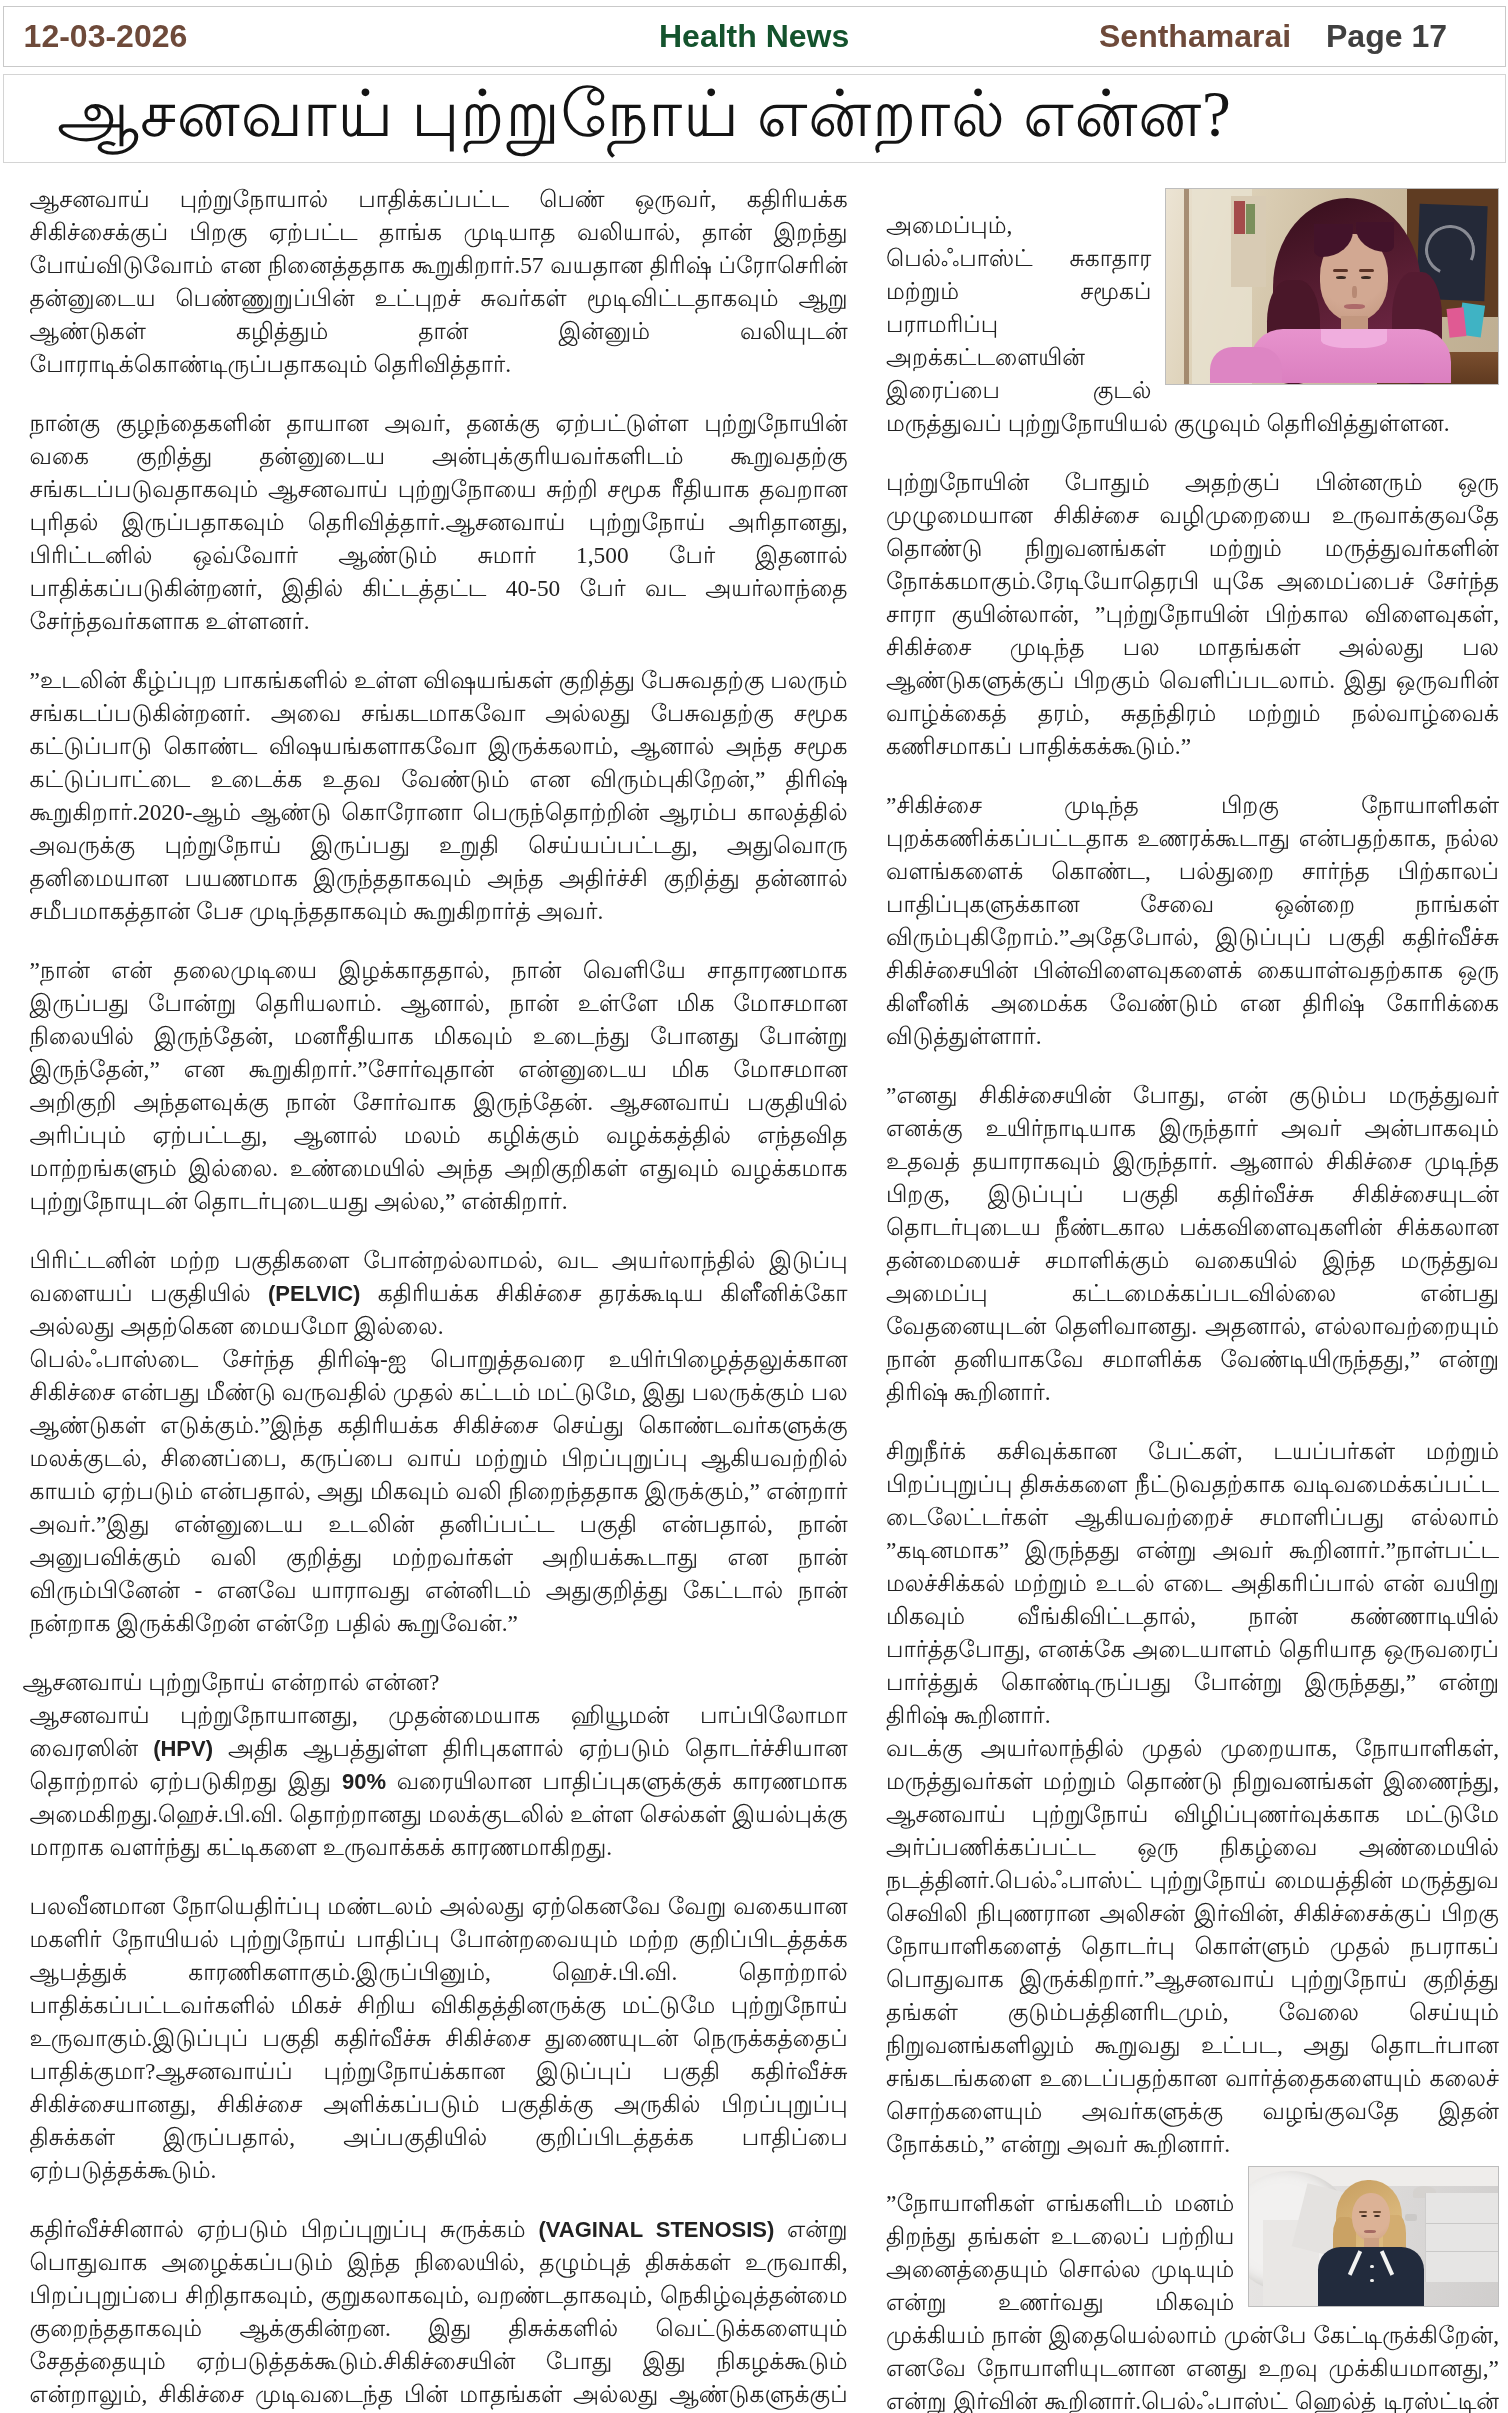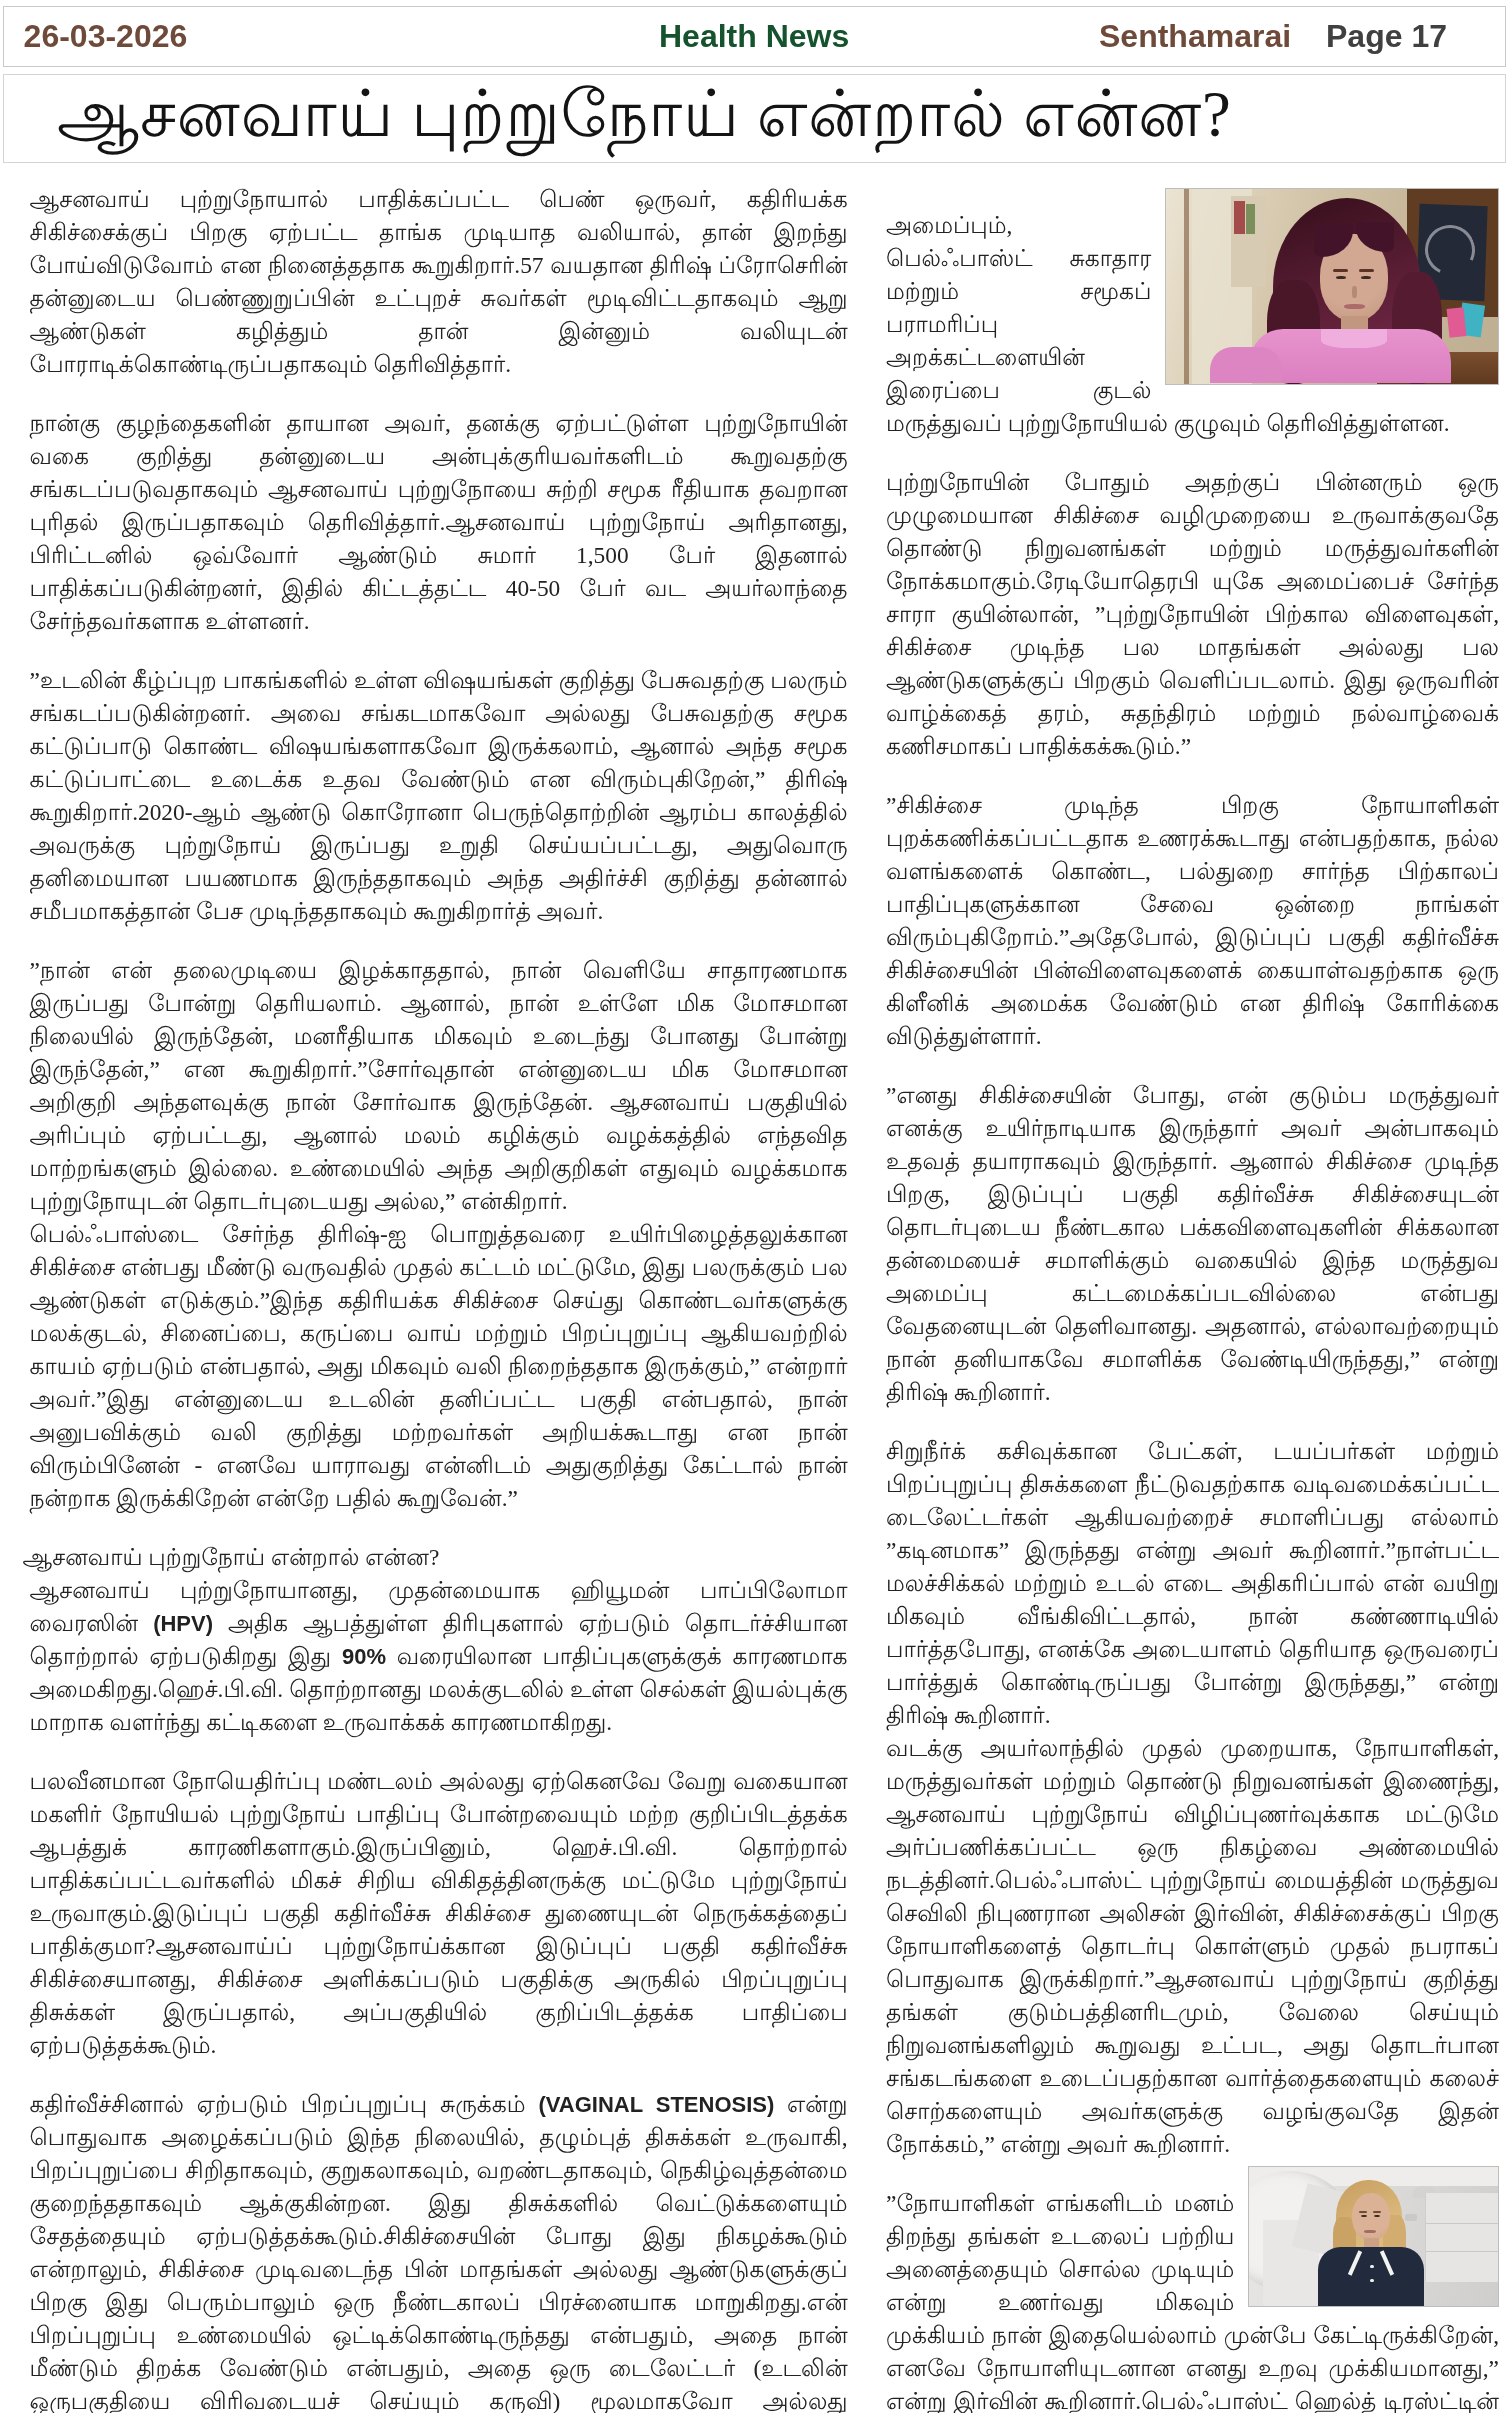--- a/index.html
+++ b/index.html
@@ -94,36 +94,37 @@
   .p2-collar-r{left:136px;top:83px;width:3.8px;height:26px;background:#f3f3f2;transform:rotate(-24deg);}
   .p2-btn1{left:121px;top:98px;width:3.8px;height:3.8px;border-radius:50%;background:#f1f1f0;}
   .p2-btn2{left:121px;top:112px;width:3.8px;height:3.8px;border-radius:50%;background:#f1f1f0;}
 </style>
 </head>
 <body>
 
 <div class="page">
 
   <div class="header-bar">
-    <span class="hitem h-date">26-03-2026</span>
+    <span class="hitem h-date">12-03-2026</span>
     <span class="hitem h-title">Health News</span>
     <span class="hitem h-pub">Senthamarai</span>
     <span class="hitem h-page">Page 17</span>
   </div>
 
   <div class="headline-bar">
     <h1>ஆசனவாய் புற்றுநோய் என்றால் என்ன?</h1>
   </div>
 
   <div class="article-body">
     <div class="col col-left" id="left-col">
         <p class="para"><span>ஆசனவாய் புற்றுநோயால் பாதிக்கப்பட்ட பெண் ஒருவர், கதிரியக்க சிகிச்சைக்குப் பிறகு ஏற்பட்ட தாங்க முடியாத வலியால், தான் இறந்து போய்விடுவோம் என நினைத்ததாக கூறுகிறார்.57 வயதான திரிஷ் ப்ரோசெரின் தன்னுடைய பெண்ணுறுப்பின் உட்புறச் சுவர்கள் மூடிவிட்டதாகவும் ஆறு ஆண்டுகள் கழித்தும் தான் இன்னும் வலியுடன் போராடிக்கொண்டிருப்பதாகவும் தெரிவித்தார்.</span></p>
         <p class="para"><span>நான்கு குழந்தைகளின் தாயான அவர், தனக்கு ஏற்பட்டுள்ள புற்றுநோயின் வகை குறித்து தன்னுடைய அன்புக்குரியவர்களிடம் கூறுவதற்கு சங்கடப்படுவதாகவும் ஆசனவாய் புற்றுநோயை சுற்றி சமூக ரீதியாக தவறான புரிதல் இருப்பதாகவும் தெரிவித்தார்.ஆசனவாய் புற்றுநோய் அரிதானது, பிரிட்டனில் ஒவ்வோர் ஆண்டும் சுமார் 1,500 பேர் இதனால் பாதிக்கப்படுகின்றனர், இதில் கிட்டத்தட்ட 40-50 பேர் வட அயர்லாந்தை சேர்ந்தவர்களாக உள்ளனர்.</span></p>
         <p class="para"><span>”உடலின் கீழ்ப்புற பாகங்களில் உள்ள விஷயங்கள் குறித்து பேசுவதற்கு பலரும் சங்கடப்படுகின்றனர். அவை சங்கடமாகவோ அல்லது பேசுவதற்கு சமூக கட்டுப்பாடு கொண்ட விஷயங்களாகவோ இருக்கலாம், ஆனால் அந்த சமூக கட்டுப்பாட்டை உடைக்க உதவ வேண்டும் என விரும்புகிறேன்,” திரிஷ் கூறுகிறார்.2020-ஆம் ஆண்டு கொரோனா பெருந்தொற்றின் ஆரம்ப காலத்தில் அவருக்கு புற்றுநோய் இருப்பது உறுதி செய்யப்பட்டது, அதுவொரு தனிமையான பயணமாக இருந்ததாகவும் அந்த அதிர்ச்சி குறித்து தன்னால் சமீபமாகத்தான் பேச முடிந்ததாகவும் கூறுகிறார்த் அவர்.</span></p>
         <p class="para"><span>”நான் என் தலைமுடியை இழக்காததால், நான் வெளியே சாதாரணமாக இருப்பது போன்று தெரியலாம். ஆனால், நான் உள்ளே மிக மோசமான நிலையில் இருந்தேன், மனரீதியாக மிகவும் உடைந்து போனது போன்று இருந்தேன்,” என கூறுகிறார்.”சோர்வுதான் என்னுடைய மிக மோசமான அறிகுறி அந்தளவுக்கு நான் சோர்வாக இருந்தேன். ஆசனவாய் பகுதியில் அரிப்பும் ஏற்பட்டது, ஆனால் மலம் கழிக்கும் வழக்கத்தில் எந்தவித மாற்றங்களும் இல்லை. உண்மையில் அந்த அறிகுறிகள் எதுவும் வழக்கமாக புற்றுநோயுடன் தொடர்புடையது அல்ல,” என்கிறார்.</span></p>
+        <p class="para"><span>பிரிட்டனின் மற்ற பகுதிகளை போன்றல்லாமல், வட அயர்லாந்தில் இடுப்பு வளையப் பகுதியில் </span><span class="b">(PELVIC)</span><span> கதிரியக்க சிகிச்சை தரக்கூடிய கிளீனிக்கோ அல்லது அதற்கென மையமோ இல்லை.</span></p>
         <p class="para tight"><span>பெல்ஃபாஸ்டை சேர்ந்த திரிஷ்-ஐ பொறுத்தவரை உயிர்பிழைத்தலுக்கான சிகிச்சை என்பது மீண்டு வருவதில் முதல் கட்டம் மட்டுமே, இது பலருக்கும் பல ஆண்டுகள் எடுக்கும்.”இந்த கதிரியக்க சிகிச்சை செய்து கொண்டவர்களுக்கு மலக்குடல், சினைப்பை, கருப்பை வாய் மற்றும் பிறப்புறுப்பு ஆகியவற்றில் காயம் ஏற்படும் என்பதால், அது மிகவும் வலி நிறைந்ததாக இருக்கும்,” என்றார் அவர்.”இது என்னுடைய உடலின் தனிப்பட்ட பகுதி என்பதால், நான் அனுபவிக்கும் வலி குறித்து மற்றவர்கள் அறியக்கூடாது என நான் விரும்பினேன் - எனவே யாராவது என்னிடம் அதுகுறித்து கேட்டால் நான் நன்றாக இருக்கிறேன் என்றே பதில் கூறுவேன்.”</span></p>
         <p class="para subhead"><span>ஆசனவாய் புற்றுநோய் என்றால் என்ன?</span></p>
         <p class="para tight"><span>ஆசனவாய் புற்றுநோயானது, முதன்மையாக ஹியூமன் பாப்பிலோமா வைரஸின் </span><span class="b">(HPV)</span><span> அதிக ஆபத்துள்ள திரிபுகளால் ஏற்படும் தொடர்ச்சியான தொற்றால் ஏற்படுகிறது இது </span><span class="b">90%</span><span> வரையிலான பாதிப்புகளுக்குக் காரணமாக அமைகிறது.ஹெச்.பி.வி. தொற்றானது மலக்குடலில் உள்ள செல்கள் இயல்புக்கு மாறாக வளர்ந்து கட்டிகளை உருவாக்கக் காரணமாகிறது.</span></p>
         <p class="para"><span>பலவீனமான நோயெதிர்ப்பு மண்டலம் அல்லது ஏற்கெனவே வேறு வகையான மகளிர் நோயியல் புற்றுநோய் பாதிப்பு போன்றவையும் மற்ற குறிப்பிடத்தக்க ஆபத்துக் காரணிகளாகும்.இருப்பினும், ஹெச்.பி.வி. தொற்றால் பாதிக்கப்பட்டவர்களில் மிகச் சிறிய விகிதத்தினருக்கு மட்டுமே புற்றுநோய் உருவாகும்.இடுப்புப் பகுதி கதிர்வீச்சு சிகிச்சை துணையுடன் நெருக்கத்தைப் பாதிக்குமா?ஆசனவாய்ப் புற்றுநோய்க்கான இடுப்புப் பகுதி கதிர்வீச்சு சிகிச்சையானது, சிகிச்சை அளிக்கப்படும் பகுதிக்கு அருகில் பிறப்புறுப்பு திசுக்கள் இருப்பதால், அப்பகுதியில் குறிப்பிடத்தக்க பாதிப்பை ஏற்படுத்தக்கூடும்.</span></p>
         <p class="para"><span>கதிர்வீச்சினால் ஏற்படும் பிறப்புறுப்பு சுருக்கம் </span><span class="b">(VAGINAL STENOSIS)</span><span> என்று பொதுவாக அழைக்கப்படும் இந்த நிலையில், தழும்புத் திசுக்கள் உருவாகி, பிறப்புறுப்பை சிறிதாகவும், குறுகலாகவும், வறண்டதாகவும், நெகிழ்வுத்தன்மை குறைந்ததாகவும் ஆக்குகின்றன. இது திசுக்களில் வெட்டுக்களையும் சேதத்தையும் ஏற்படுத்தக்கூடும்.சிகிச்சையின் போது இது நிகழக்கூடும் என்றாலும், சிகிச்சை முடிவடைந்த பின் மாதங்கள் அல்லது ஆண்டுகளுக்குப் பிறகு இது பெரும்பாலும் ஒரு நீண்டகாலப் பிரச்னையாக மாறுகிறது.என் பிறப்புறுப்பு உண்மையில் ஒட்டிக்கொண்டிருந்தது என்பதும், அதை நான் மீண்டும் திறக்க வேண்டும் என்பதும், அதை ஒரு டைலேட்டர் (உடலின் ஒருபகுதியை விரிவடையச் செய்யும் கருவி) மூலமாகவோ அல்லது துணையுடனான நெருக்கத்தின் மூலமாகவோ செய்ய வேண்டியிருந்தது என்பதும் எனக்குத் தெரிந்திருக்கவில்லை - அது மிகவும் வலி நிறைந்ததாக இருந்தது,” என்று திரிஷ் கூறினார்.”ஆனால் நீங்கள் குணமடையத் தொடங்கும் போது,மீண்டும் நெருக்கமாக இருப்பதைப் பற்றி சிந்திக்கத் தொடங்குவீர்கள். அந்த காலகட்டத்தில் பொறுமையாக இருந்து எனக்கு உதவிய, வலுவான மற்றும் அன்பான ஒரு துணை எனக்குக் கிடைத்தது என் அதிர்ஷ்டம்,” என்று திரிஷ் கூறினார்.</span></p>
       </div>
     <div class="col col-right" id="right-col">
         <figure class="photo" id="photo1" aria-label="Woman with long dark red hair wearing a pink fleece jacket, seated indoors near a wooden door and a dark poster" style="display: block;">
       <div class="ph-abs p1-doorline"></div>
       <div class="ph-abs p1-lightband"></div>

